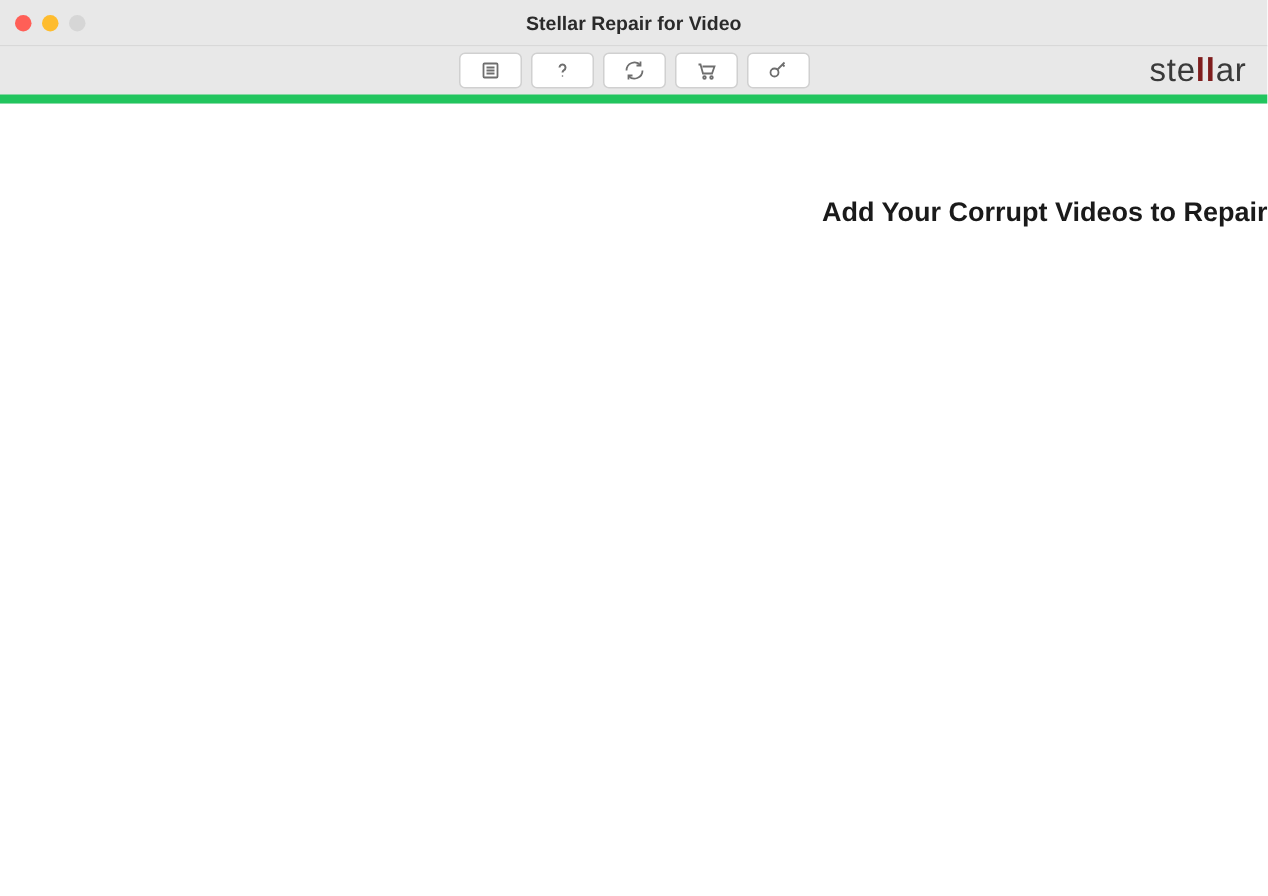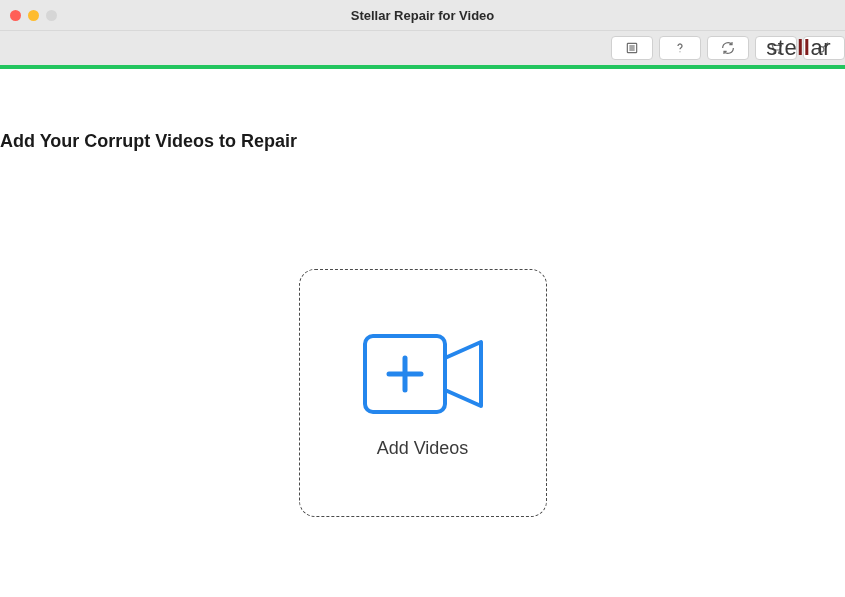--- a/index.html
+++ b/index.html
@@ -44,23 +44,23 @@
       font-size: 13px;
       font-weight: 600;
       color: #2a2a2a;
       pointer-events: none;
     }
     .toolbar {
       height: 38px;
       background: #e8e8e8;
       display: flex;
       align-items: center;
-      justify-content: flex-end;
+      justify-content: center;
       position: relative;
-      border-bottom: 4px solid #22c55e;
+      border-bottom: 6px solid #22c55e;
     }
     .toolbar-buttons {
       display: flex;
       gap: 6px;
     }
     .tbtn {
       width: 42px;
       height: 24px;
       background: #ffffff;
       border: 1px solid #d0d0d0;
@@ -91,21 +91,21 @@
     .brand .ll {
       color: #7f1d1d;
       font-weight: 700;
     }
     .content {
       position: relative;
       height: calc(597px - 65px);
       width: 100%;
     }
     .heading {
-      text-align: left;
+      text-align: right;
       font-size: 18px;
       font-weight: 700;
       color: #1a1a1a;
       margin-top: 62px;
     }
     .dropzone {
       position: absolute;
       left: 50%;
       transform: translateX(-50%);
       top: 138px;
@@ -193,25 +193,14 @@
   <div class="brand">
     <span>ste</span>
       <span class="ll">ll</span>
       <span>ar</span>
   </div>
 </div>
 
 <div class="content">
   <h1 class="heading">Add Your Corrupt Videos to Repair</h1>
 
-  <div class="dropzone">
-    <span>
-      <svg class="dropzone-icon" viewBox="0 0 132 92">
-        <rect x="8" y="8" width="80" height="76" rx="8" fill="none" stroke="#2486ed" stroke-width="4"></rect>
-        <polygon points="88,30 124,14 124,78 88,62" fill="none" stroke="#2486ed" stroke-width="4" stroke-linejoin="round"></polygon>
-        <line x1="48" y1="30" x2="48" y2="62" stroke="#2486ed" stroke-width="5" stroke-linecap="round"></line>
-        <line x1="32" y1="46" x2="64" y2="46" stroke="#2486ed" stroke-width="5" stroke-linecap="round"></line>
-      </svg>
-    </span>
-    <div class="dropzone-label">Add Videos</div>
-  </div>
 
 </div>
 
 </body></html>

